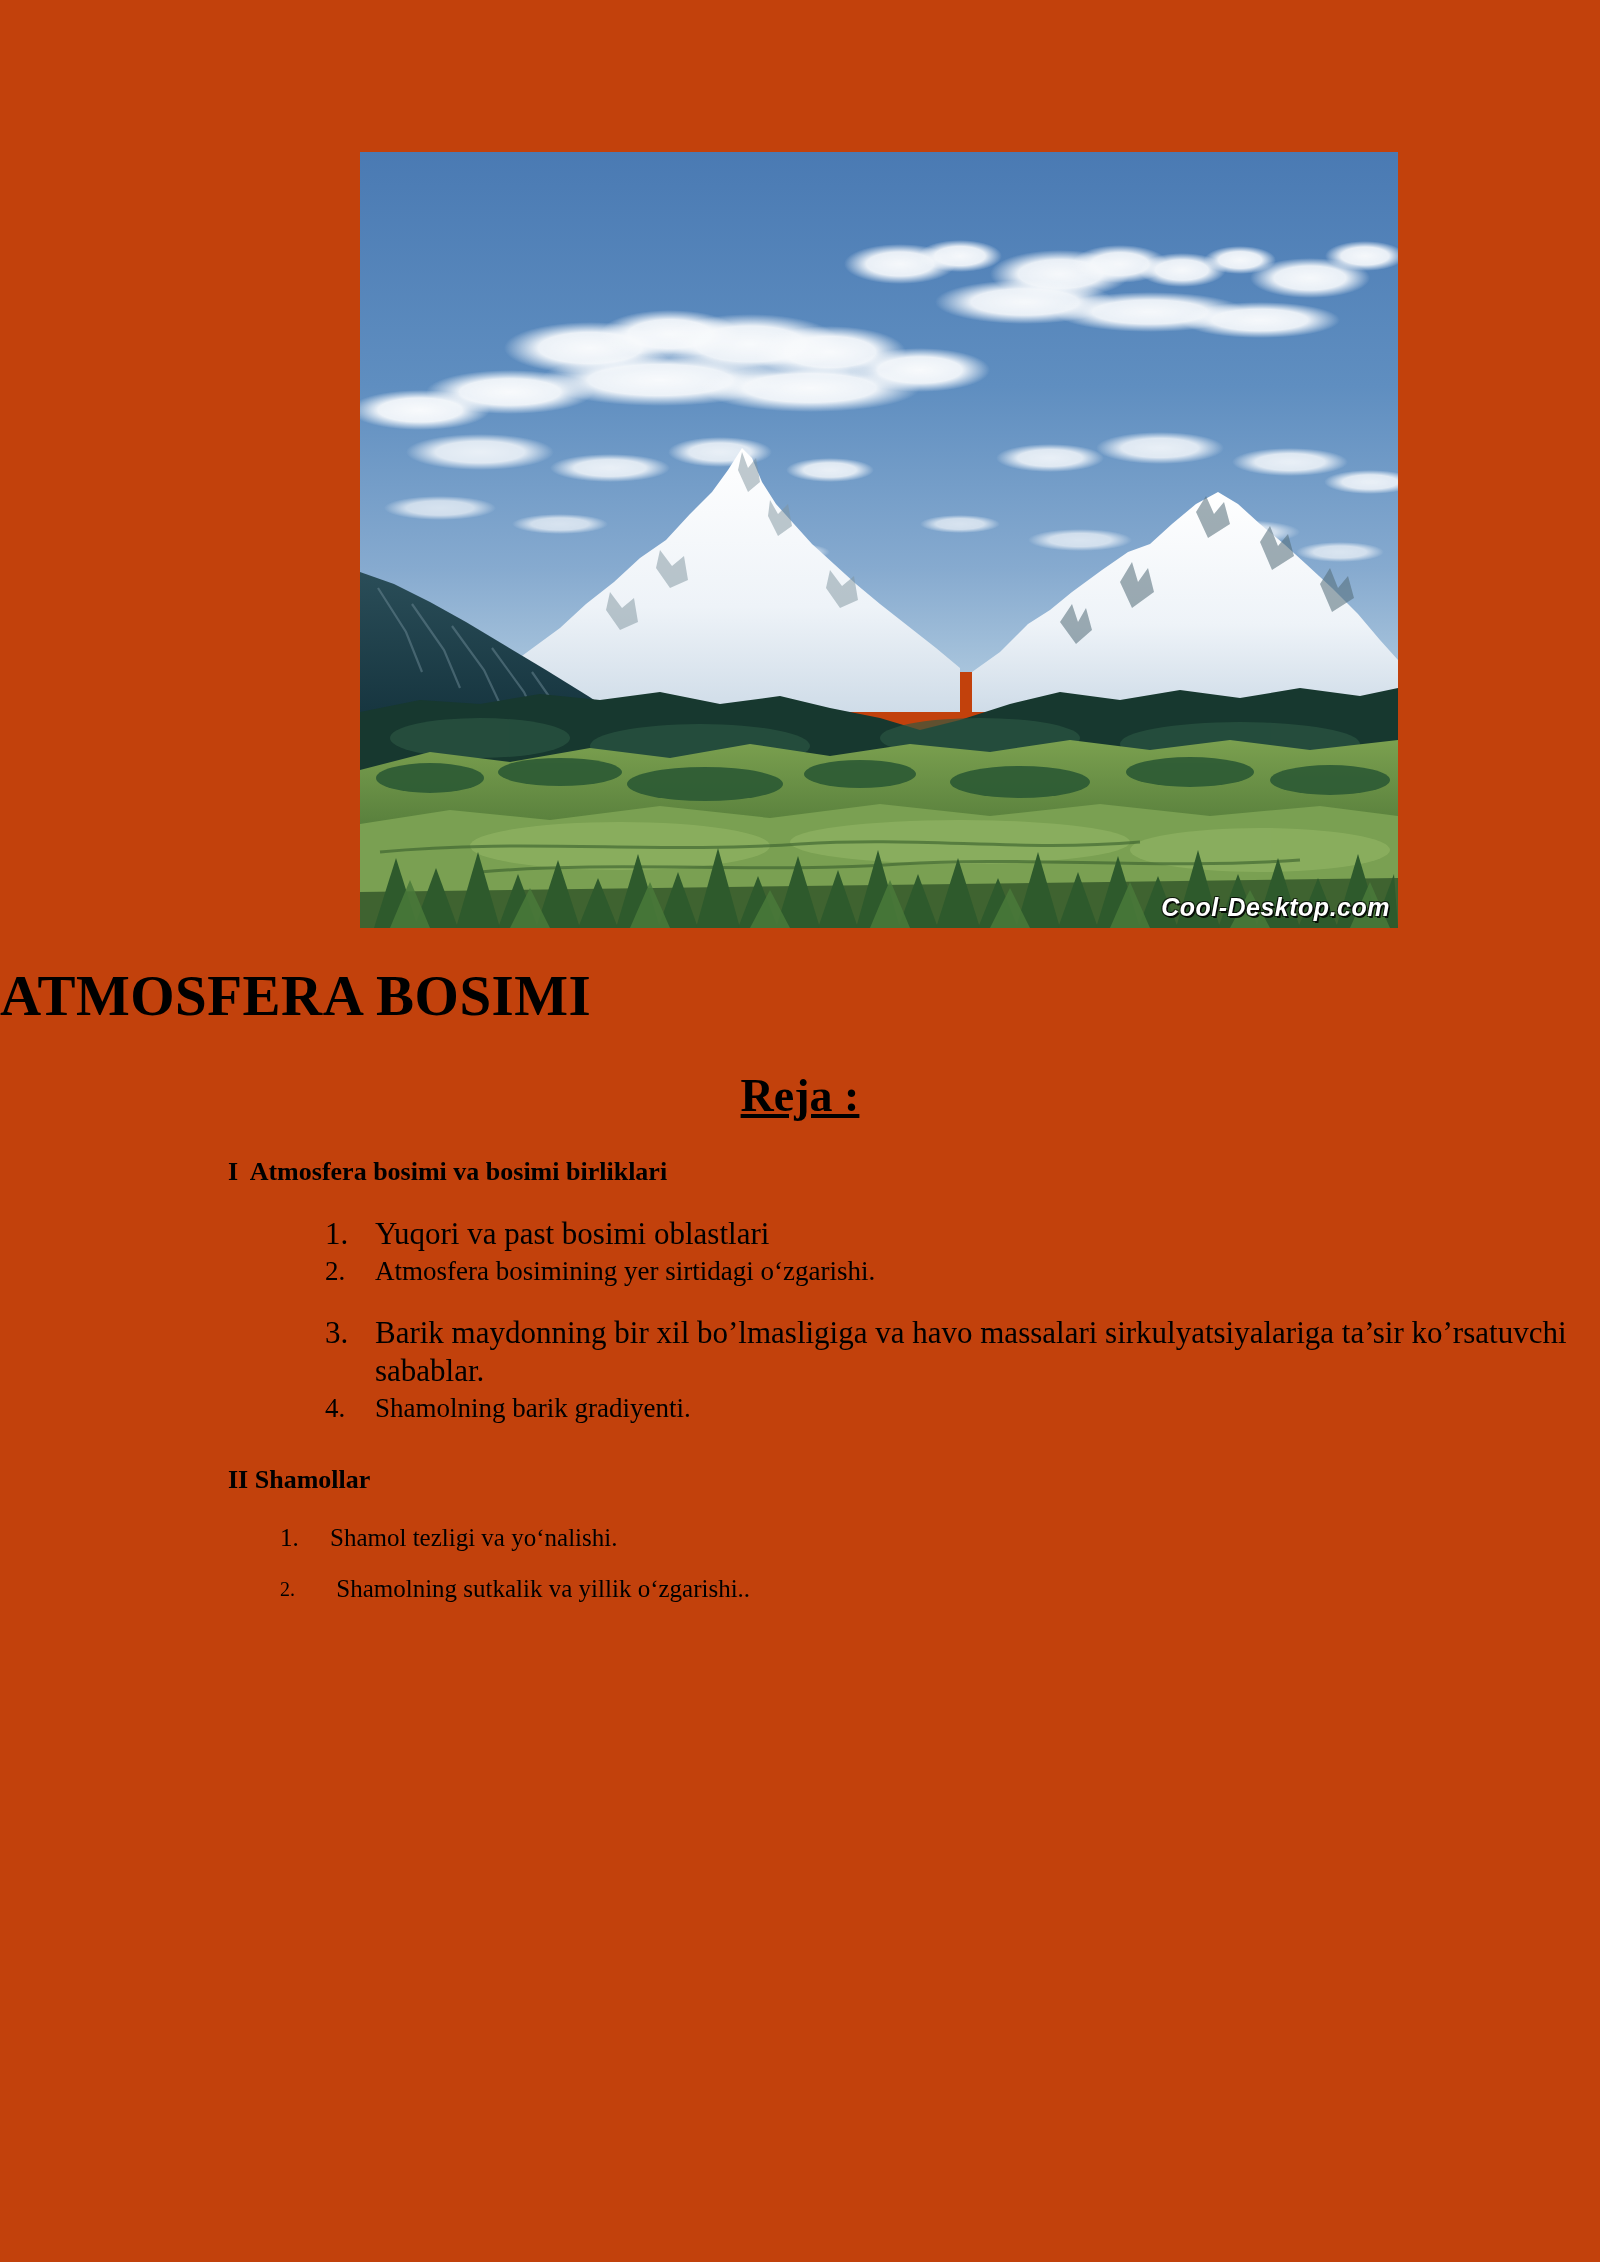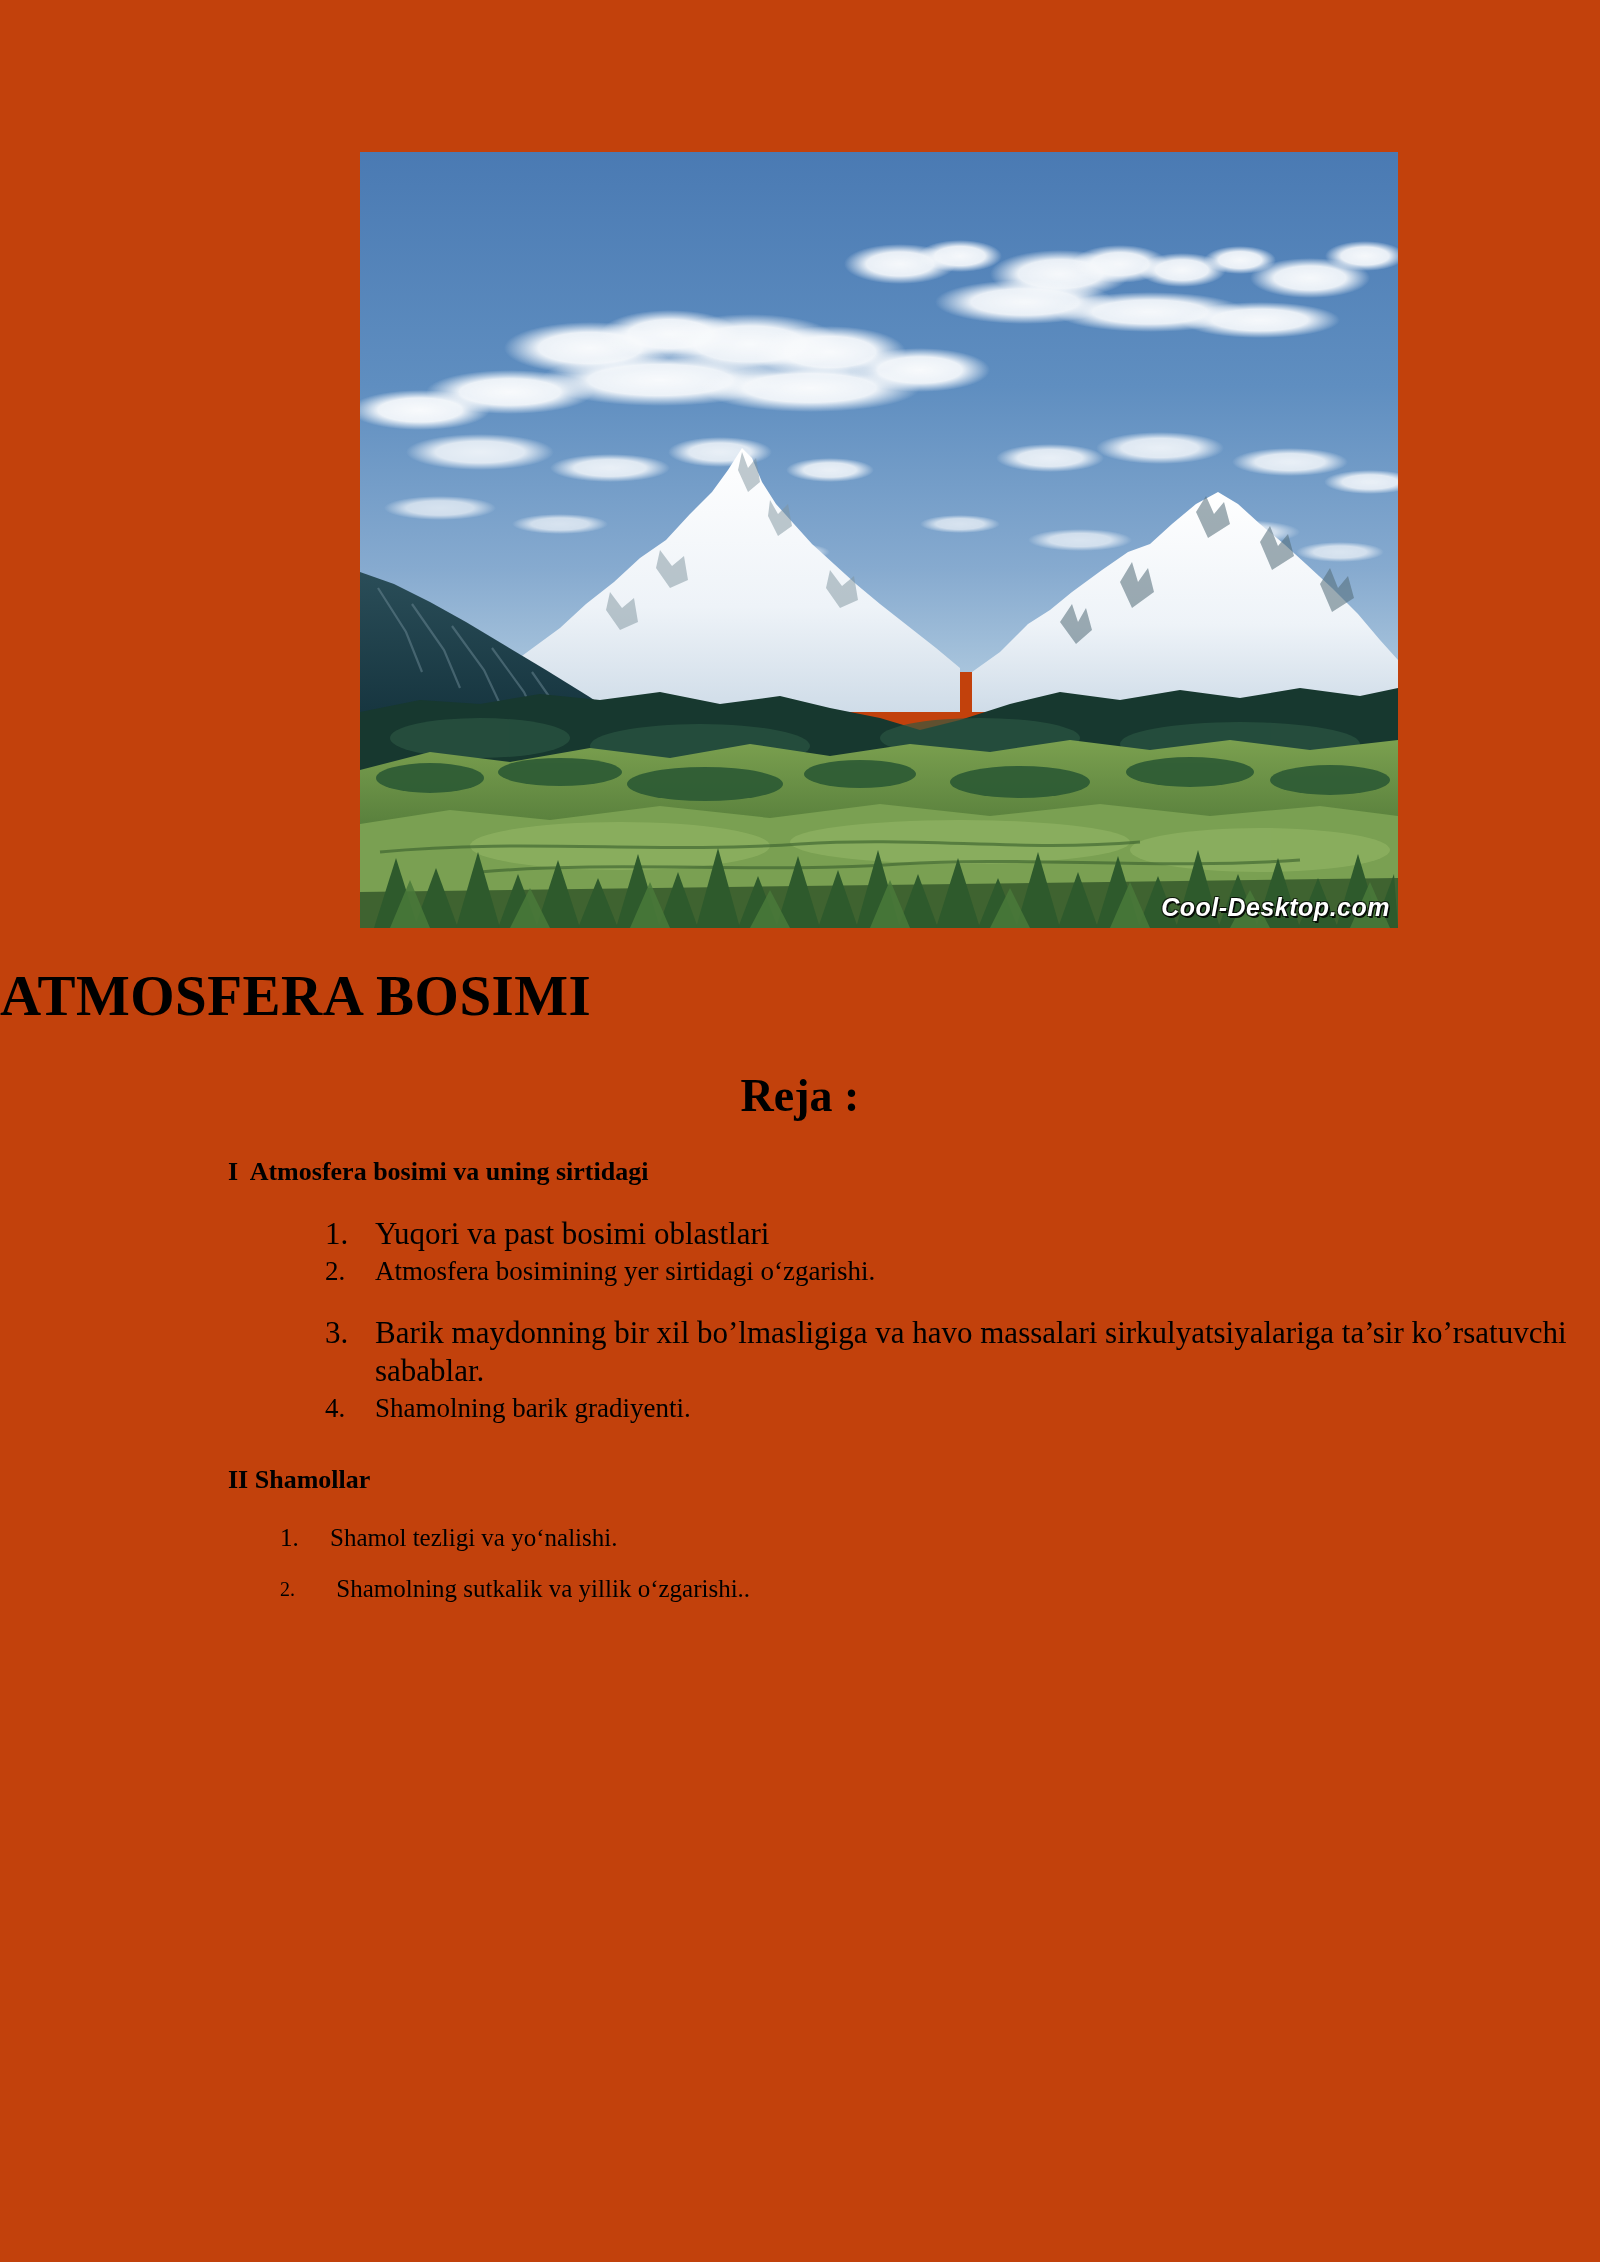--- a/index.html
+++ b/index.html
@@ -69,20 +69,21 @@
     margin: 0;
     padding-top: 14px;
   }
   .doc-subtitle {
     text-align: center;
     font-weight: bold;
     font-size: 46px;
     line-height: 1.05;
     margin: 0;
     padding-top: 46px;
+    text-decoration: underline;
   }
 
   .sections {
     margin: 0;
     padding: 0;
     position: relative;
   }
 
   .heading {
     font-weight: bold;
@@ -355,21 +356,21 @@
 
   <div class="doc-body">
 
     <h1 class="doc-title">ATMOSFERA BOSIMI</h1>
 
     <h2 class="doc-subtitle">Reja :</h2>
 
     <div class="sections">
 
 
-      <div class="heading h-roman-1">I  Atmosfera bosimi va uning sirtidagi</div>
+      <div class="heading h-roman-1">I  Atmosfera bosimi va bosimi birliklari</div>
 
       <ol class="list-main">
         <li>
           <span class="marker">1.</span>
           <span class="txt">Yuqori va past bosimi oblastlari</span>
         </li>
         <li class="small tight">
           <span class="marker">2.</span>
           <span class="txt">Atmosfera bosimining yer sirtidagi o‘zgarishi.</span>
         </li>

